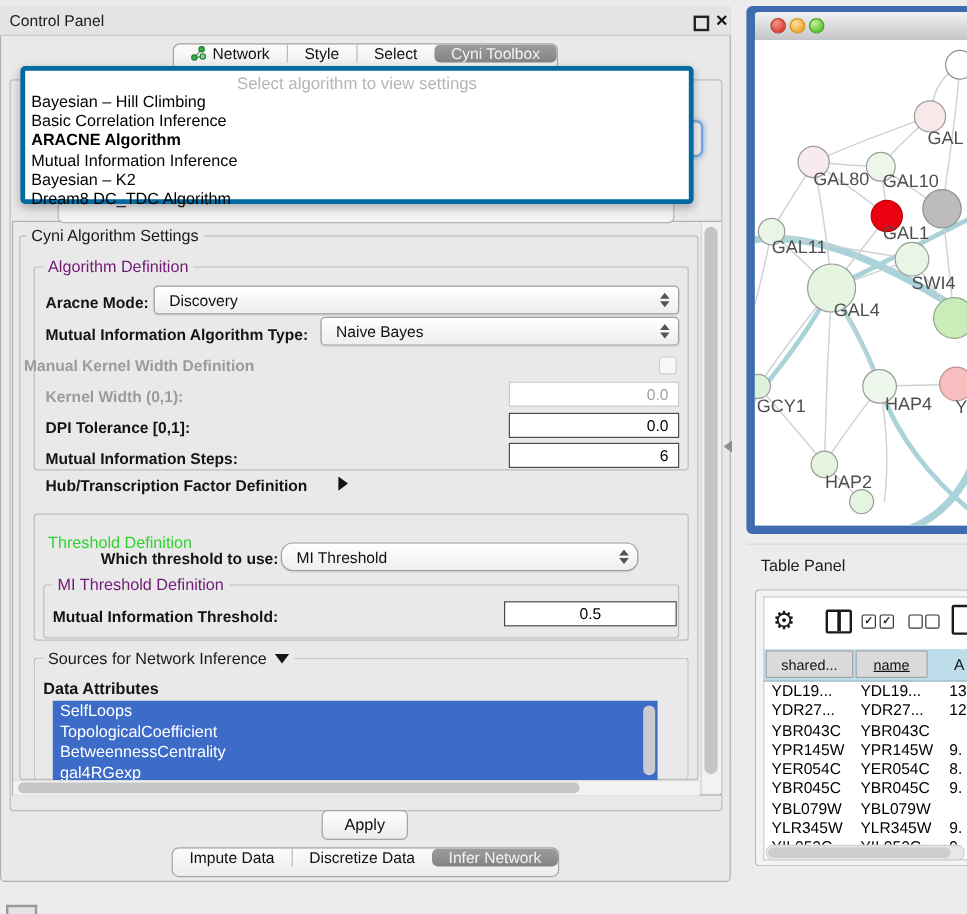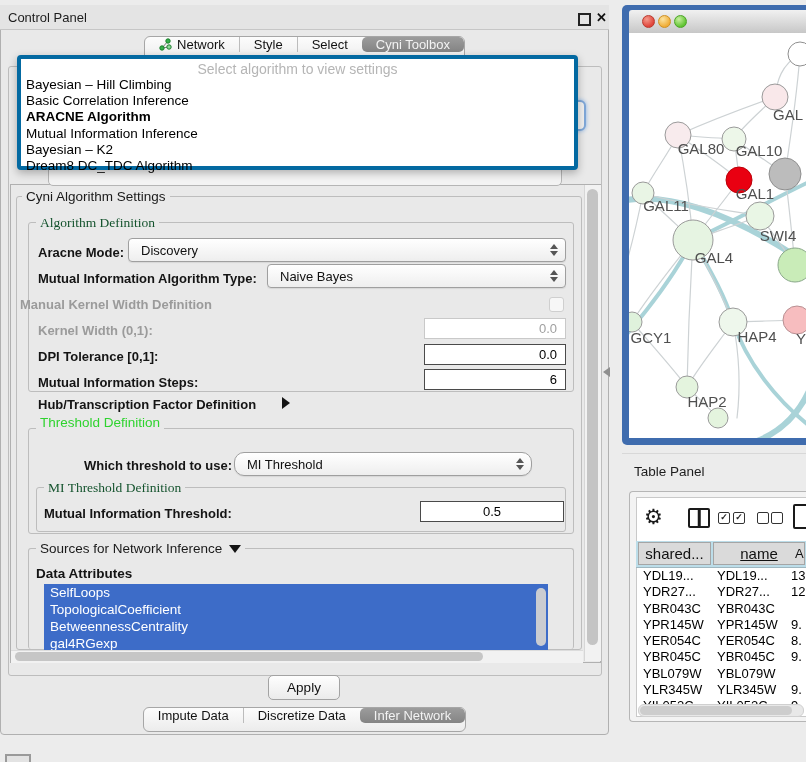--- a/index.html
+++ b/index.html
@@ -44,21 +44,21 @@
   #hscroll-track{left:11px;top:650px;width:572px;height:12px;background:#f2f2f2;border-top:1px solid #dcdcdc;}
   #hscroll-thumb{left:15px;top:651.5px;width:468px;height:9px;background:#c6c6c6;border-radius:5px;}
 
   
   #cyni-box{left:16px;top:196px;width:564px;height:452px;}
   #algdef-box{left:28px;top:222px;width:544px;height:168px;}
   #threshold-box{left:28px;top:428px;width:544px;height:104px;}
   #mit-box{left:36px;top:487px;width:528px;height:43px;}
   #sources-box{left:28px;top:548px;width:544px;height:100px;border-bottom:none;}
   .boxtitle{font-size:13.5px;background:#e9e9e9;padding:0 4px;white-space:nowrap;color:#1a1a1a;z-index:12;}
-  .t-blue{color:#14532d;font-family:Liberation Serif, serif;}
+  .t-blue{color:#701a75;}
   .t-green{color:#2fd32f;}
 
   .lbl{font-size:13px;font-weight:bold;color:#141414;white-space:nowrap;}
   .lbl.dis{color:#9b9b9b;}
 
   .combo{height:24px;border:1px solid #9f9f9f;border-radius:4px;
          background:linear-gradient(#ffffff,#eeeeee);box-shadow:0 1px 1px rgba(0,0,0,0.08);
          font-size:13px;color:#111;display:flex;align-items:center;padding-left:12px;box-sizing:border-box;}
   .combo .arr{position:absolute;right:7px;top:50%;transform:translateY(-50%);
               display:flex;flex-direction:column;gap:2px;}
@@ -117,23 +117,23 @@
   .tbicon{color:#1a1a1a;}
   #ic-gear{left:644px;top:505px;font-size:21px;}
   #ic-cols{left:688px;top:508px;width:22px;height:20px;border:2.5px solid #1a1a1a;border-radius:2px;box-sizing:border-box;}
   #ic-cols i{position:absolute;left:50%;top:0;width:2.5px;height:100%;background:#1a1a1a;transform:translateX(-50%);}
   .chkico{width:12px;height:12px;border:1.5px solid #333;border-radius:2px;box-sizing:border-box;
           font-size:9px;line-height:9px;text-align:center;color:#222;font-weight:bold;}
   #ic-doc{left:793px;top:504px;width:20px;height:25px;border:2.5px solid #1a1a1a;border-radius:2px;box-sizing:border-box;background:#fff;}
 
   #thdr{left:636px;top:541px;width:170px;height:26px;background:#bcdde9;border-bottom:1px solid #9fb7c0;}
   .hcell{position:absolute;top:1px;height:23px;background:#dadada;border:1px solid #a5a5a5;
-         box-sizing:border-box;font-size:15px;color:#111;display:flex;align-items:center;justify-content:center;}
+         box-sizing:border-box;font-size:12px;color:#111;display:flex;align-items:center;justify-content:center;}
   .hc1{left:2px;width:73px;}
-  .hc2{left:77px;width:92px;text-decoration:underline;}
+  .hc2{left:77px;width:60px;text-decoration:underline;}
   #col3-letter{left:795px;top:546px;font-size:13px;color:#111;}
 
   #table-rows{left:637px;top:568px;width:169px;height:136px;overflow:hidden;}
   .trow{position:relative;height:16.3px;font-size:13px;color:#000;}
   .tc{position:absolute;top:0;white-space:nowrap;}
   .c1{left:6px;}
   .c2{left:80px;}
   .c3{left:154px;}
 
   #thscroll{left:638px;top:704px;width:166px;height:13px;background:#e8e8e8;border:1px solid #d0d0d0;
@@ -220,21 +220,21 @@
   <span class="lbl abs" style="left:38px;top:349px;">DPI Tolerance [0,1]:</span>
   <input class="tf abs" style="left: 424px; top: 344px; width: 142px;" readonly="" value="0.0">
 
   <span class="lbl abs" style="left:38px;top:375px;">Mutual Information Steps:</span>
   <input class="tf abs" style="left: 424px; top: 369px; width: 142px;" readonly="" value="6">
 
   <span class="lbl abs" style="left:38px;top:397px;">Hub/Transcription Factor Definition</span>
   <span class="tri-right abs" style="left:282px;top:397px;"></span>
 
   <div id="threshold-box" class="abs gbox"></div>
-  <span class="boxtitle t-green abs" style="left:36px;top:415px;">Threshold Definition</span>
+  <span class="boxtitle t-green abs" style="left:36px;top:445px;">Threshold Definition</span>
 
   <span class="lbl abs" style="left:84px;top:458px;">Which threshold to use:</span>
   <div class="combo abs" style="left:234px;top:452px;width:298px;border-radius:10px;">
     <span>MI Threshold</span>
     <span class="arr">
         <i class="up"></i>
         <i class="dn"></i>
       </span>
   </div>
 

